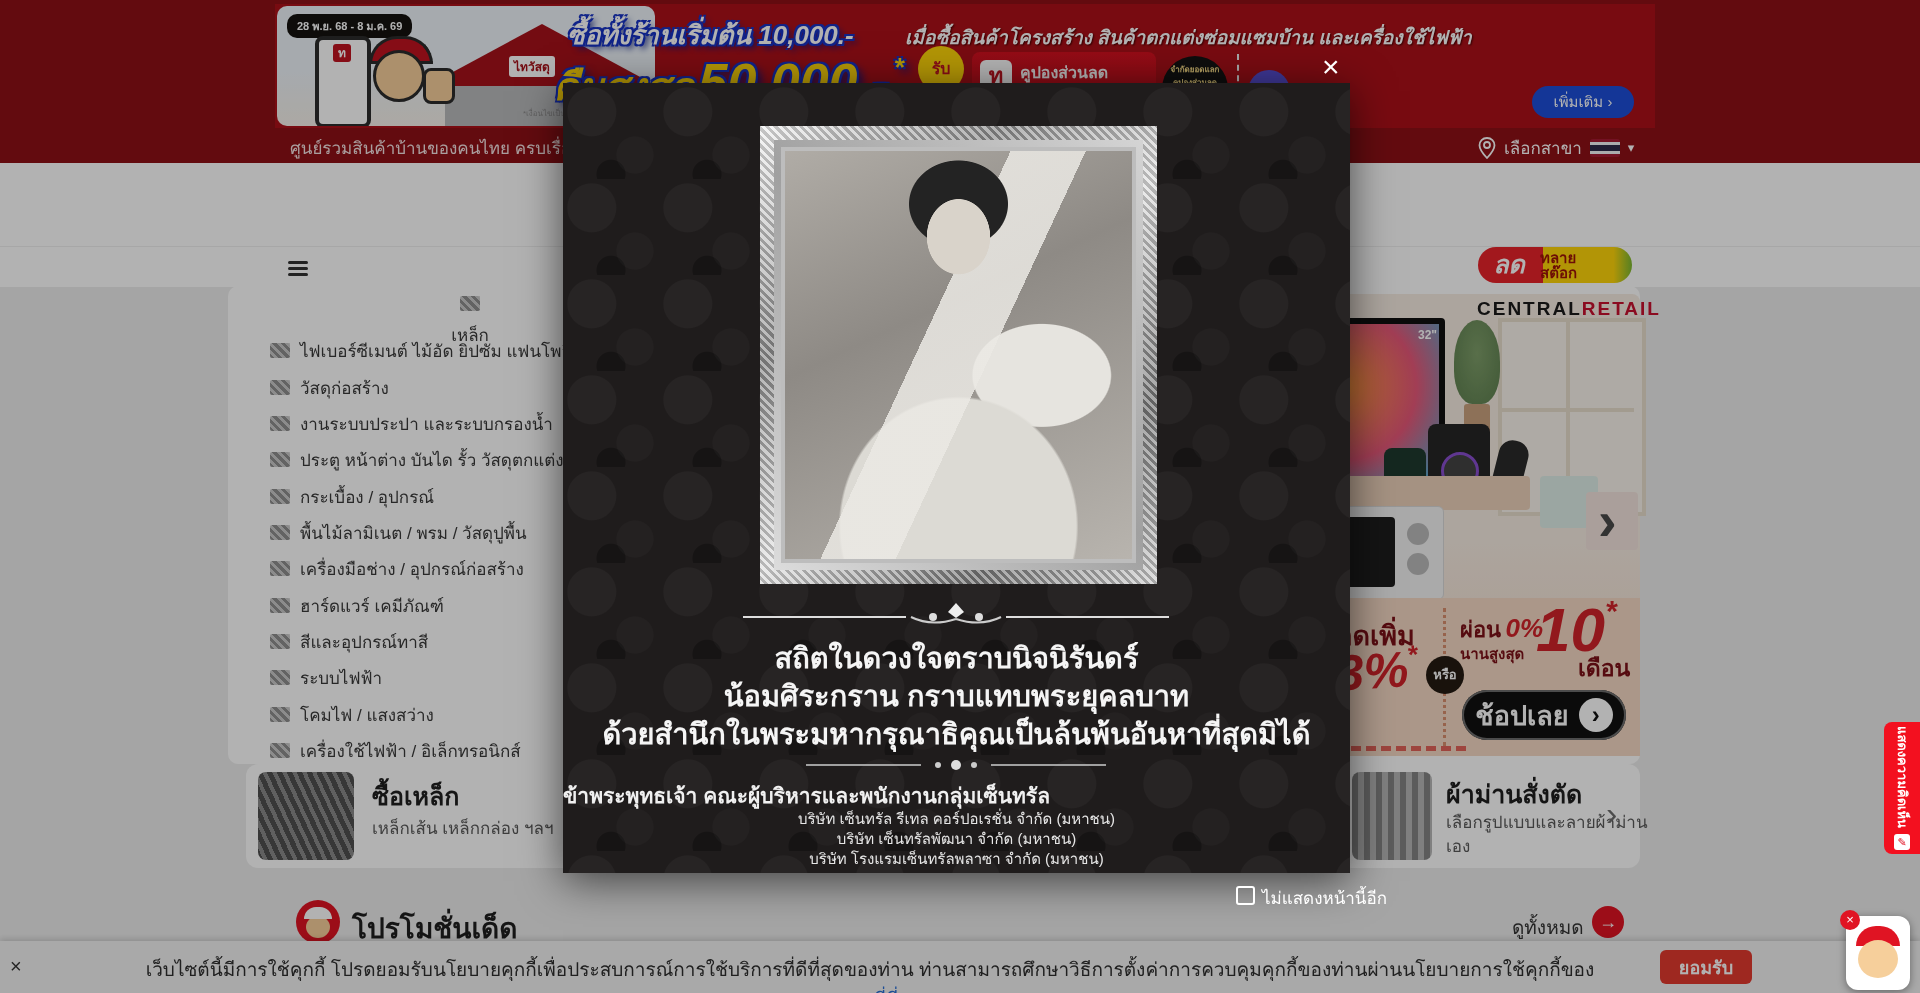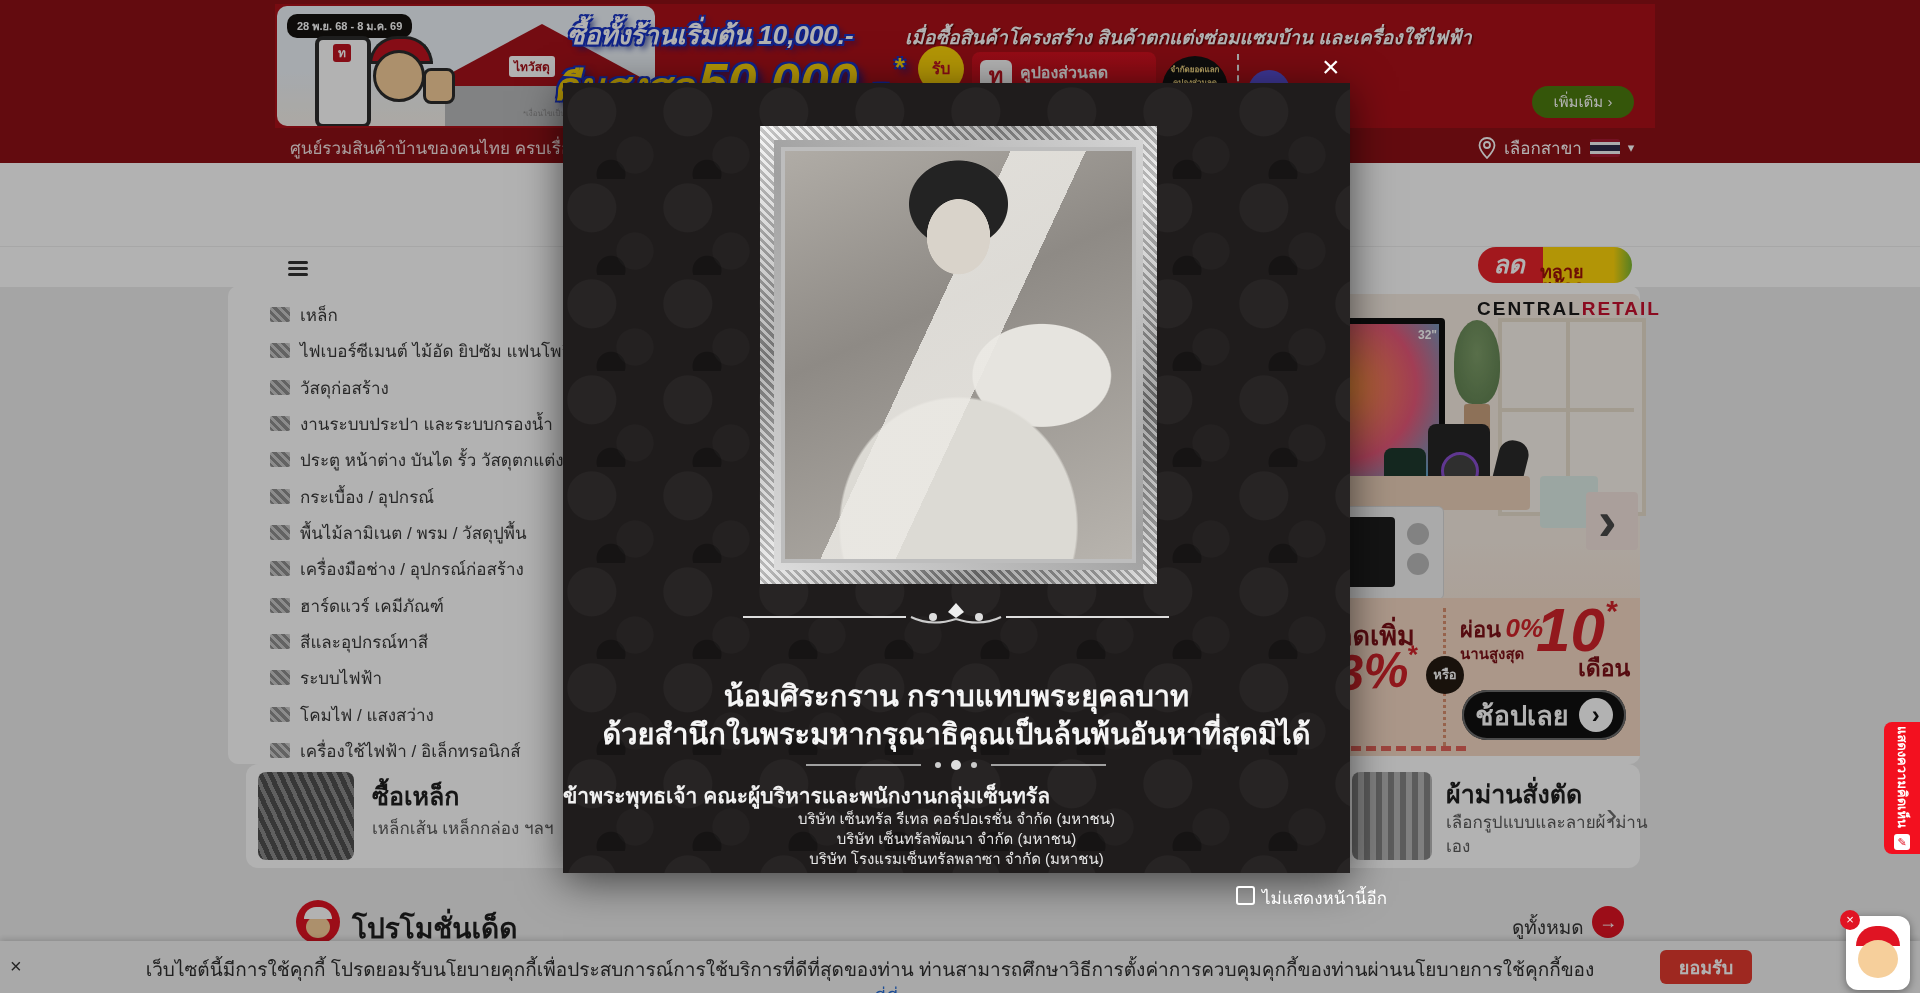--- a/index.html
+++ b/index.html
@@ -29,42 +29,42 @@
   .disc{right:8px;bottom:6px;font-size:8px;color:#8a8a8a;}
   .blueglow{color:#fff;font-weight:bold;font-style:italic;
             text-shadow:2px 2px 0 #1733c4,-2px 2px 0 #1733c4,2px -2px 0 #1733c4,-2px -2px 0 #1733c4,4px 4px 6px #0a1a80;}
   .yellowglow{color:#ffd60a;font-weight:bold;font-style:italic;
             text-shadow:2px 2px 0 #1733c4,-2px 2px 0 #1733c4,2px -2px 0 #1733c4,-2px -2px 0 #1733c4,5px 5px 8px #0a1a80;}
   .headline{color:#fff;font-weight:bold;font-style:italic;font-size:19px;text-shadow:1px 1px 2px #400;}
   .rcircle{border-radius:50%;text-align:center;font-weight:bold;}
   .coupbox{background:linear-gradient(180deg,#d51220,#a50d18);border-radius:8px;}
   .giftbox{background:linear-gradient(180deg,#2e9ec6,#1f82ad);border-radius:8px;}
   .tlogo{background:#fff;border-radius:6px;color:#c01420;font-weight:bold;text-align:center;}
-  .morepill{background:#4d7c0f;color:#fff;border-radius:16px;font-size:15px;text-align:center;line-height:32px;}
+  .morepill{background:#1d4ed8;color:#fff;border-radius:16px;font-size:15px;text-align:center;line-height:32px;}
   .striptext{color:#f3e2e2;font-size:17px;}
   
   .hdr{left:0;top:163px;width:1920px;height:83px;background:#ffffff;}
   .logosq{left:292px;top:176px;width:52px;height:52px;background:#b01116;border-radius:8px;
           color:#fff;font-size:34px;font-weight:bold;text-align:center;line-height:52px;}
   .logoth{left:354px;top:172px;font-size:38px;font-weight:bold;color:#141414;}
   .logodom{left:356px;top:218px;font-size:12px;font-weight:bold;color:#b01116;letter-spacing:1px;}
   .search{left:530px;top:180px;width:552px;height:40px;background:#f2f2f2;border:1px solid #cfcfcf;
           border-radius:20px;}
   .search input{position:absolute;left:16px;top:4px;width:500px;height:30px;border:0;background:transparent;
           outline:none;font-size:16px;font-family:inherit;}
   .cartbadge{background:#e01423;color:#fff;border-radius:50%;font-size:15px;font-weight:bold;
              text-align:center;line-height:26px;}
   
   .nav{left:0;top:246px;width:1920px;height:40px;background:#ffffff;border-top:1px solid #f0f0f0;}
   .hambar{display:block;width:20px;height:3px;background:#333;margin:3px 0;border-radius:2px;}
   .navtxt{font-size:19px;color:#222;margin-top:28px;}
   .salebadge{left:1478px;top:247px;width:154px;height:36px;border-radius:18px;overflow:hidden;display:flex;
              background:linear-gradient(90deg,#e8232a 0 42%,#ffd60a 42% 88%,#7cb832);}
   .salebig{width:62px;color:#fff;font-weight:bold;font-style:italic;font-size:25px;text-align:center;line-height:34px;}
-  .salesm{color:#9c1408;font-weight:bold;font-size:18px;line-height:15px;padding-top:18px;}
+  .salesm{color:#9c1408;font-weight:bold;font-size:15px;line-height:15px;padding-top:3px;}
   
   .panel{left:228px;top:286px;width:1412px;height:478px;background:#fff;border-radius:10px;}
   .srow{position:absolute;left:42px;width:400px;height:36px;display:flex;align-items:center;gap:10px;}
   .sicon{width:20px;height:15px;background:repeating-linear-gradient(45deg,#8f8f8f 0 3px,#c9c9c9 3px 6px);
          border-radius:2px;flex:0 0 auto;}
   .slabel{font-size:17px;color:#3a3a3a;white-space:nowrap;}
   
   .caro{left:690px;top:294px;width:950px;height:452px;border-radius:8px;overflow:hidden;
         background:linear-gradient(180deg,#f7ece2 0 55%,#f0dbc9);}
   .brandb{font-weight:bold;font-size:19px;letter-spacing:2px;color:#1a1a1a;}
@@ -229,21 +229,21 @@
   </div>
   <div class="ab salebadge">
     <div class="salebig">ลด</div>
     <div class="salesm">
         <div>ทลาย</div>
         <div>สต๊อก</div>
       </div>
   </div>
 
   <div class="ab panel">
-    <div class="srow" style="top:10px;">
+    <div class="srow" style="top:10px;flex-direction:column;">
         <span class="sicon"></span>
         <span class="slabel">เหล็ก</span>
       </div>
     <div class="srow" style="top:46px;">
         <span class="sicon"></span>
         <span class="slabel">ไฟเบอร์ซีเมนต์ ไม้อัด ยิปซัม แฟนโพลี บอร์ด</span>
       </div>
     <div class="srow" style="top:83px;">
         <span class="sicon"></span>
         <span class="slabel">วัสดุก่อสร้าง</span>
@@ -386,20 +386,21 @@
       </div>
     </div>
     <svg class="ab" style="left:178px;top:518px;" width="430" height="28" viewBox="0 0 430 28">
       <line x1="2" y1="16" x2="165" y2="16" stroke="#ddd" stroke-width="2"></line>
       <line x1="265" y1="16" x2="428" y2="16" stroke="#ddd" stroke-width="2"></line>
       <path d="M215 2 l8 9 -8 6 -8 -6 z" fill="#eee"></path>
       <circle cx="192" cy="16" r="4" fill="#ddd"></circle>
         <circle cx="238" cy="16" r="4" fill="#ddd"></circle>
       <path d="M170 16 q20 10 45 2 M260 16 q-20 10 -45 2" fill="none" stroke="#ccc" stroke-width="2"></path>
     </svg>
+    <div class="ab mline" style="top:552px;">สถิตในดวงใจตราบนิจนิรันดร์</div>
     <div class="ab mline" style="top:590px;">น้อมศิระกราน กราบแทบพระยุคลบาท</div>
     <div class="ab mline" style="top:628px;">ด้วยสำนึกในพระมหากรุณาธิคุณเป็นล้นพ้นอันหาที่สุดมิได้</div>
     <svg class="ab" style="left:243px;top:672px;" width="300" height="20" viewBox="0 0 300 20">
       <line x1="0" y1="10" x2="115" y2="10" stroke="#ccc" stroke-width="1.6"></line>
       <line x1="185" y1="10" x2="300" y2="10" stroke="#ccc" stroke-width="1.6"></line>
       <circle cx="150" cy="10" r="5" fill="#ddd"></circle>
         <circle cx="132" cy="10" r="3" fill="#ccc"></circle>
         <circle cx="168" cy="10" r="3" fill="#ccc"></circle>
     </svg>
     <div class="ab msig" style="top:696px;">ข้าพระพุทธเจ้า คณะผู้บริหารและพนักงานกลุ่มเซ็นทรัล</div>

